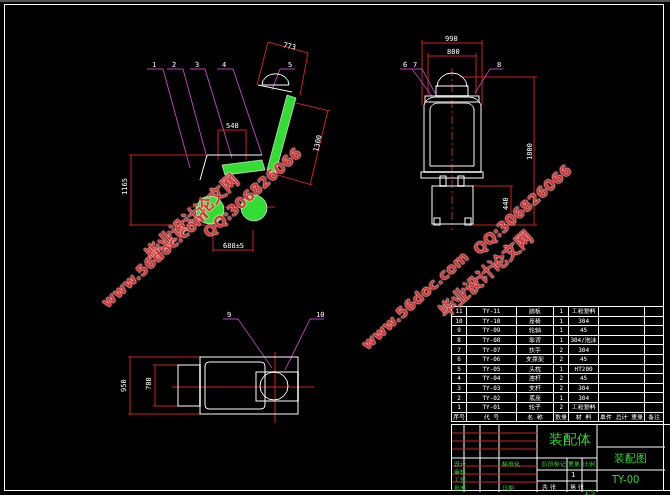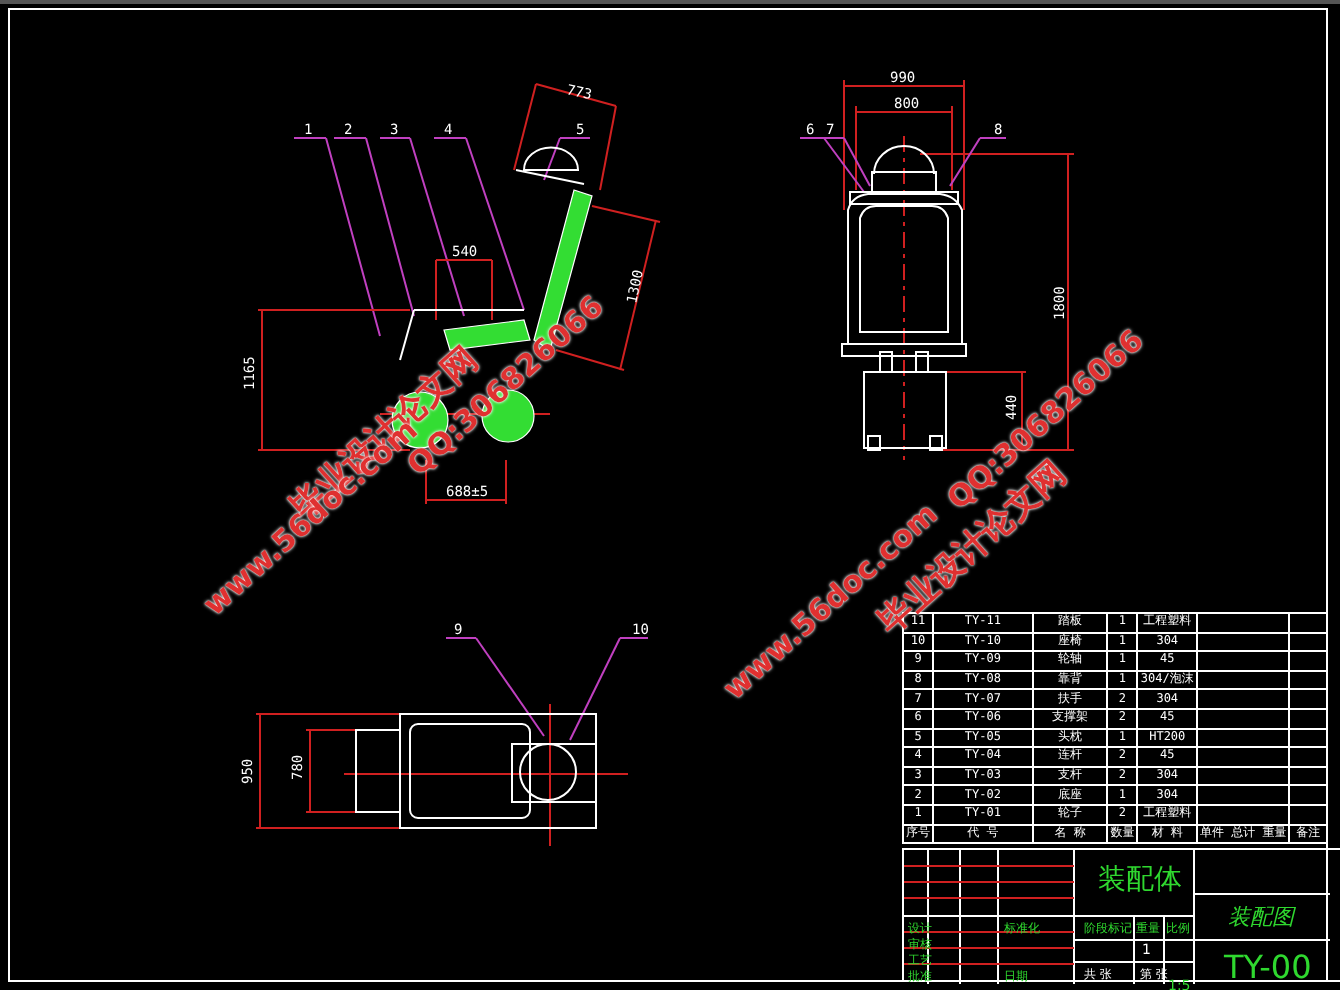--- a/index.html
+++ b/index.html
@@ -303,22 +303,22 @@
     <g stroke="#d02020" stroke-width="1">
       <line x1="0" y1="8" x2="85" y2="8"></line>
         <line x1="0" y1="16" x2="85" y2="16"></line>
         <line x1="0" y1="24" x2="85" y2="24"></line>
       <line x1="0" y1="41" x2="85" y2="41"></line>
         <line x1="0" y1="49" x2="85" y2="49"></line>
         <line x1="0" y1="57" x2="85" y2="57"></line>
     </g>
   </svg>
   <div class="tcell" style="left:97px;top:6px;font-size:14px;">装配体</div>
-  <div class="tcell" style="left:162px;top:26px;font-size:11px;font-style:italic;">装配图</div>
-  <div class="tcell" style="left:160px;top:49px;font-size:16px;">TY-00</div>
+  <div class="tcell" style="left:162px;top:26px;font-size:11px;">装配图</div>
+  <div class="tcell" style="left:160px;top:49px;font-size:10px;">TY-00</div>
   <div class="tcell" style="left:119px;top:46px;font-size:7px;color:#fff;">1</div>
   <div class="tcell" style="left:132px;top:64px;font-size:7px;">1:5</div>
   <div class="tcell" style="left:90px;top:35px;font-size:6px;">阶段标记</div>
   <div class="tcell" style="left:116px;top:35px;font-size:6px;">重量</div>
   <div class="tcell" style="left:131px;top:35px;font-size:6px;">比例</div>
   <div class="tcell" style="left:90px;top:58px;font-size:6px;color:#fff;">共 张</div>
   <div class="tcell" style="left:118px;top:58px;font-size:6px;color:#fff;">第 张</div>
   <div class="tcell" style="left:2px;top:35px;font-size:6px;">设计</div>
   <div class="tcell" style="left:2px;top:43px;font-size:6px;">审核</div>
   <div class="tcell" style="left:2px;top:51px;font-size:6px;">工艺</div>

